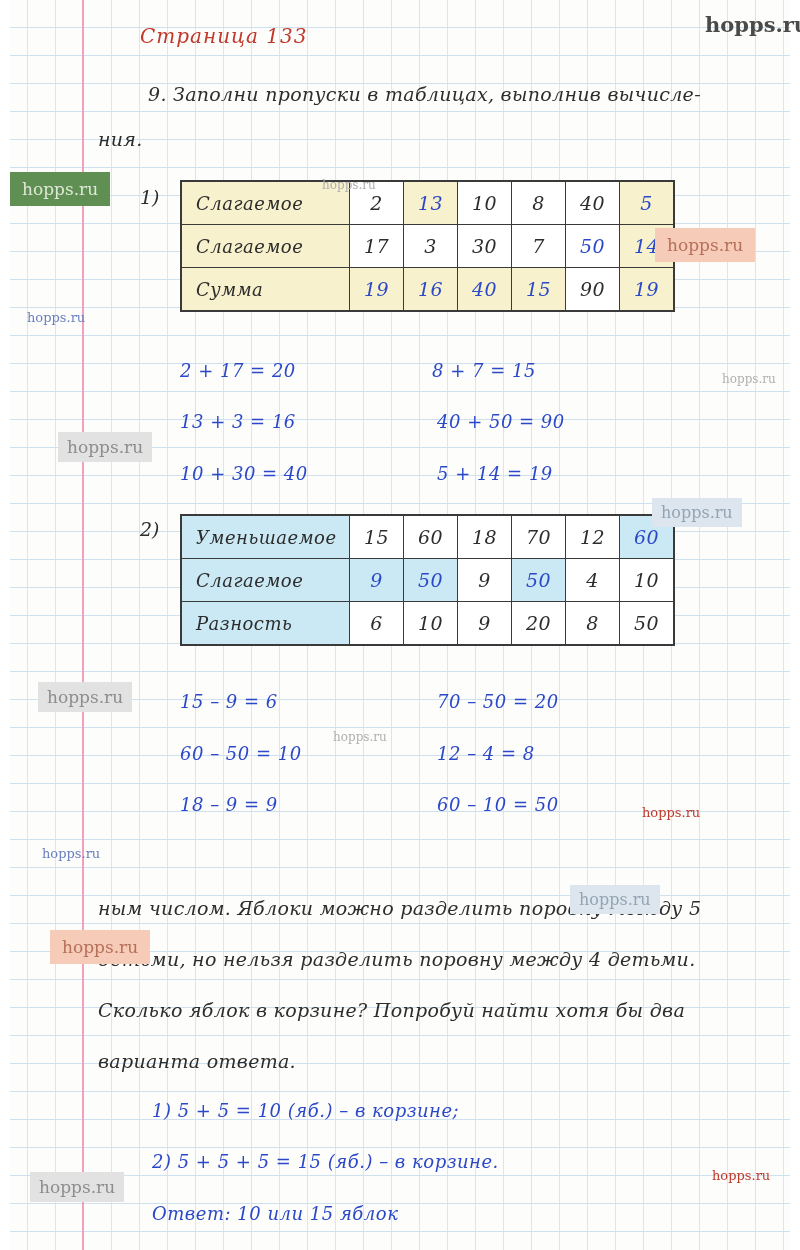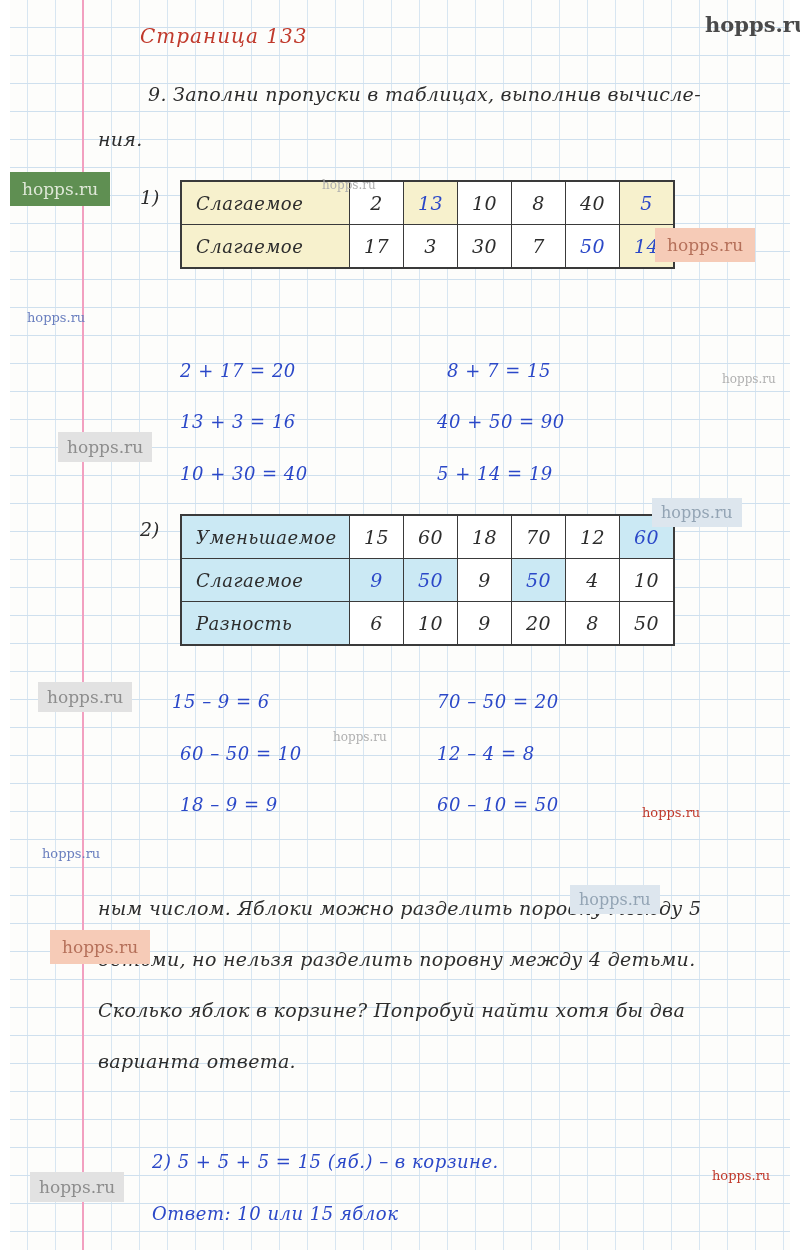--- a/index.html
+++ b/index.html
@@ -195,25 +195,34 @@
       </tr>
       <tr>
         <td class="label hl">Слагаемое</td>
         <td class="num">17</td>
         <td class="num">3</td>
         <td class="num">30</td>
         <td class="num">7</td>
         <td class="num filled">50</td>
         <td class="num hl filled">14</td>
       </tr>
+      <tr>
+        <td class="label hl">Сумма</td>
+        <td class="num hl filled">19</td>
+        <td class="num hl filled">16</td>
+        <td class="num hl filled">40</td>
+        <td class="num hl filled">15</td>
+        <td class="num">90</td>
+        <td class="num hl filled">19</td>
+      </tr>
     </tbody>
   </table>
 
   <div class="calc" style="left:180px; top:360px;">2 + 17 = 20</div>
-  <div class="calc" style="left:447px; top:360px;">8 + 7 = 15</div>
+  <div class="calc" style="left:432px; top:360px;">8 + 7 = 15</div>
   <div class="calc" style="left:180px; top:411px;">13 + 3 = 16</div>
   <div class="calc" style="left:437px; top:411px;">40 + 50 = 90</div>
   <div class="calc" style="left:180px; top:463px;">10 + 30 = 40</div>
   <div class="calc" style="left:437px; top:463px;">5 + 14 = 19</div>
 
   <table class="tbl" id="table2" style="left:180px; top:514px;">
     <tbody>
       <tr>
         <td class="label hl">Уменьшаемое</td>
         <td class="num">15</td>
@@ -237,32 +246,33 @@
         <td class="num">6</td>
         <td class="num">10</td>
         <td class="num">9</td>
         <td class="num">20</td>
         <td class="num">8</td>
         <td class="num">50</td>
       </tr>
     </tbody>
   </table>
 
-  <div class="calc" style="left:172px; top:691px;">15 – 9 = 6</div>
+  <div class="calc" style="left:180px; top:691px;">15 – 9 = 6</div>
   <div class="calc" style="left:437px; top:691px;">70 – 50 = 20</div>
   <div class="calc" style="left:180px; top:743px;">60 – 50 = 10</div>
   <div class="calc" style="left:437px; top:743px;">12 – 4 = 8</div>
   <div class="calc" style="left:180px; top:794px;">18 – 9 = 9</div>
   <div class="calc" style="left:437px; top:794px;">60 – 10 = 50</div>
 
   <div class="task-text handwritten" style="left:98px; top:894px;">ным числом. Яблоки можно разделить поровну между 5</div>
   <div class="task-text handwritten" style="left:98px; top:945px;">детьми, но нельзя разделить поровну между 4 детьми.</div>
   <div class="task-text handwritten" style="left:98px; top:996px;">Сколько яблок в корзине? Попробуй найти хотя бы два</div>
   <div class="task-text handwritten" style="left:98px; top:1047px;">варианта ответа.</div>
 
+  <div class="calc" style="left:152px; top:1100px;">1) 5 + 5 = 10 (яб.) – в корзине;</div>
   <div class="calc" style="left:152px; top:1151px;">2) 5 + 5 + 5 = 15 (яб.) – в корзине.</div>
   <div class="calc" style="left:152px; top:1203px;">Ответ: 10 или 15 яблок</div>
 
   <div class="wm big" style="left:705px; top:12px;">hopps.ru</div>
   <div class="wm green" style="left:10px; top:172px;">hopps.ru</div>
   <div class="wm small" style="left:322px; top:178px;">hopps.ru</div>
   <div class="wm peach" style="left:655px; top:228px;">hopps.ru</div>
   <div class="wm blue-s" style="left:27px; top:310px;">hopps.ru</div>
   <div class="wm small" style="left:722px; top:372px;">hopps.ru</div>
   <div class="wm box" style="left:58px; top:432px;">hopps.ru</div>

